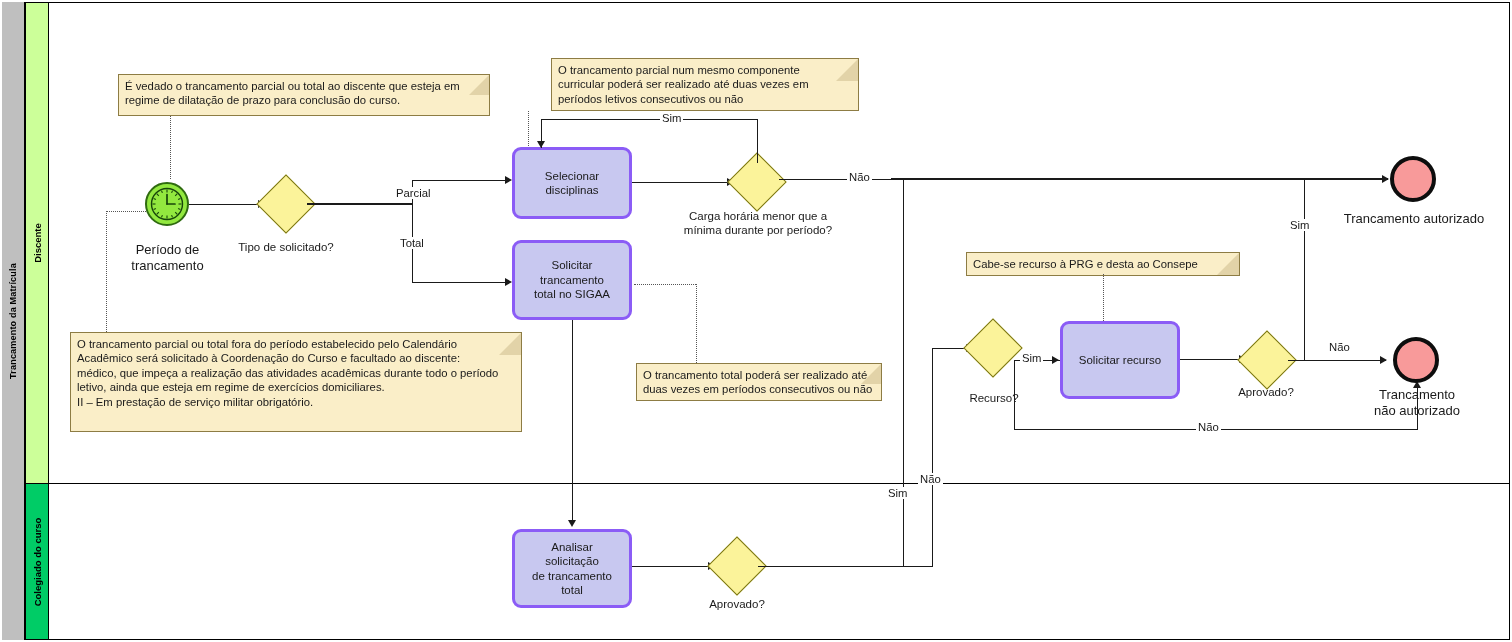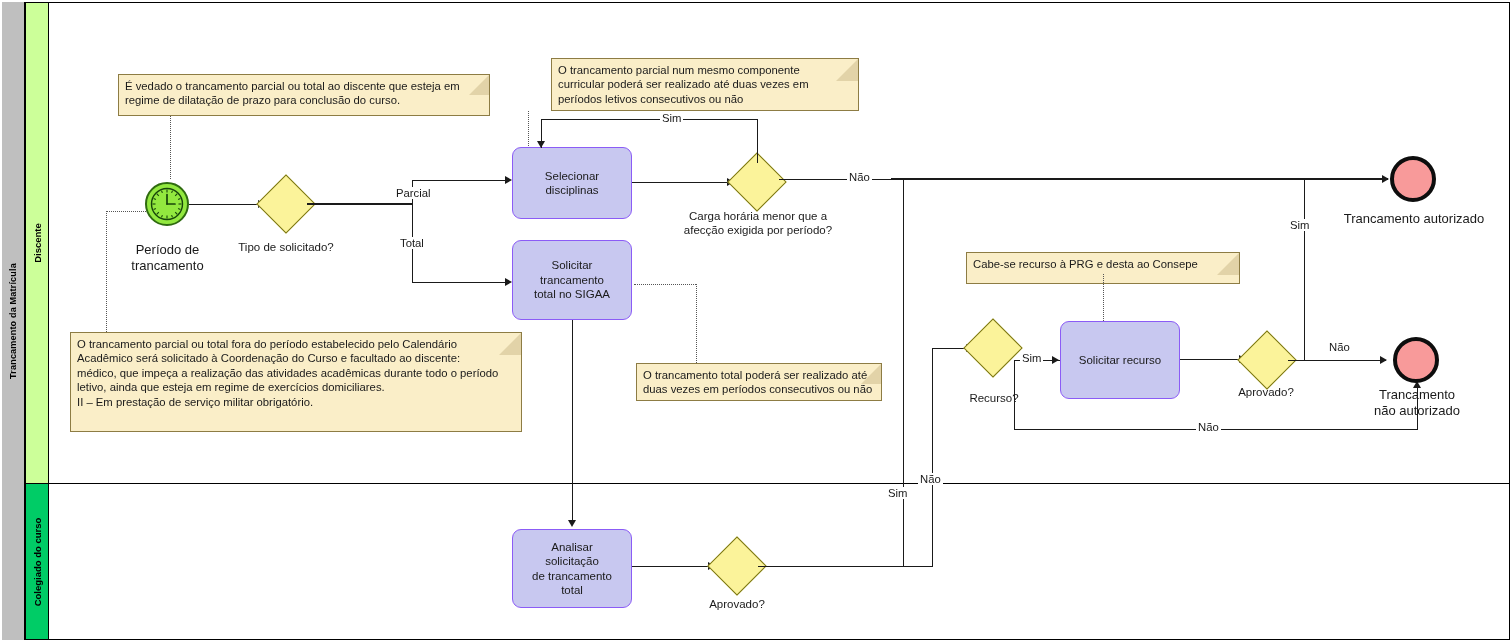--- a/index.html
+++ b/index.html
@@ -60,21 +60,21 @@
     position: absolute;
     border: 1px solid #000;
     box-sizing: border-box;
     background: #ffffff;
   }
 
   
   .task {
     position: absolute;
     background: #c8c8f0;
-    border: 1px solid #8b5cf6;
+    border: 3px solid #8b5cf6;
     border-radius: 9px;
     box-sizing: border-box;
     display: flex;
     align-items: center;
     justify-content: center;
     text-align: center;
     font-size: 11.5px;
     color: #1a1a1a;
     line-height: 1.25;
     padding: 2px 11px;
@@ -222,21 +222,21 @@
     <div>II – Em prestação de serviço militar obrigatório.</div>
     <span class="fold" style="border-left:22px solid transparent; border-bottom:22px solid #e2d3a8; border-top:0; right:0; top:0;"></span>
   </div>
 
   <div class="note" style="left:636px; top:363px; width:246px; height:38px;">
     <div>O trancamento total poderá ser realizado até</div>
     <div>duas vezes em períodos consecutivos ou não</div>
     <span class="fold" style="border-left:20px solid transparent; border-bottom:20px solid #e2d3a8; border-top:0; right:0; top:0;"></span>
   </div>
 
-  <div class="note" style="left:966px; top:252px; width:274px; height:32px;">
+  <div class="note" style="left:966px; top:252px; width:274px; height:24px;">
     <span>Cabe-se recurso à PRG e desta ao Consepe</span>
     <span class="fold" style="border-left:22px solid transparent; border-bottom:22px solid #e2d3a8; border-top:0; right:0; top:0;"></span>
   </div>
 
   <div class="dot v" style="left:170px; top:116px; height:63px;"></div>
 
   <div class="dot v" style="left:528px; top:111px; height:57px;"></div>
 
   <div class="dot v" style="left:106px; top:211px; height:121px;"></div>
   <div class="dot h" style="left:106px; top:211px; width:40px;"></div>
@@ -307,21 +307,21 @@
       <span>total no SIGAA</span>
     </span>
   </div>
 
   <div class="ln v" style="left:572px; top:320px; height:202px;"></div>
   <div class="arrow down" style="left:568px; top:520px;"></div>
 
   <div class="gateway" style="left:736px; top:161px;"></div>
   <div class="gw-label wrap" style="left:672px; top:210px; width:172px; text-align:center;">
     <div>Carga horária menor que a</div>
-    <div>afecção exigida por período?</div>
+    <div>mínima durante por período?</div>
   </div>
 
   <div class="ln v" style="left:757px; top:119px; height:44px;"></div>
   <div class="ln h" style="left:541px; top:119px; width:217px;"></div>
   <div class="ln v" style="left:541px; top:119px; height:29px;"></div>
   <div class="arrow down" style="left:537px; top:141px;"></div>
   <div class="flow-label" style="left:660px; top:112px;">Sim</div>
 
   <div class="ln h" style="left:779px; top:179px; width:112px;"></div>
   <div class="flow-label" style="left:847px; top:171px;">Não</div>

